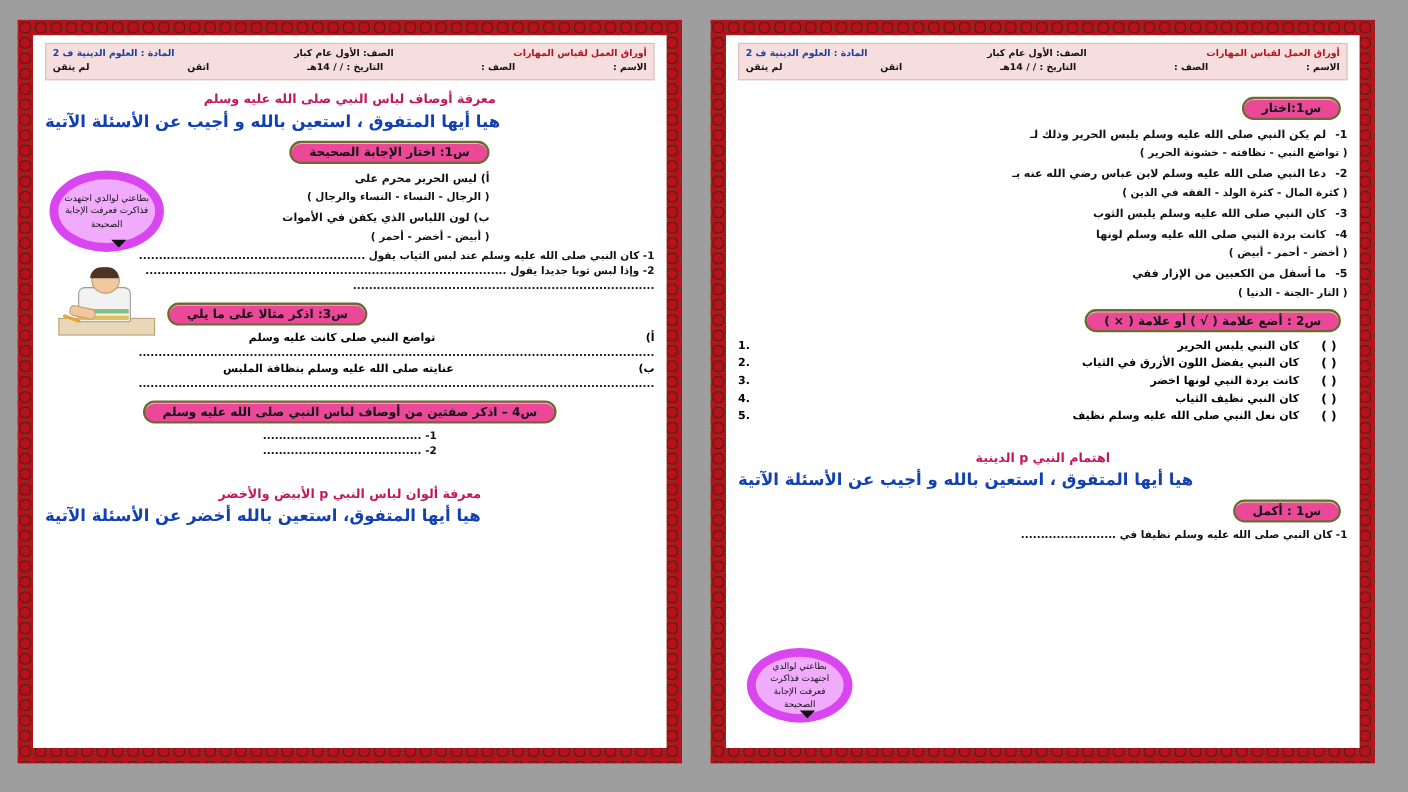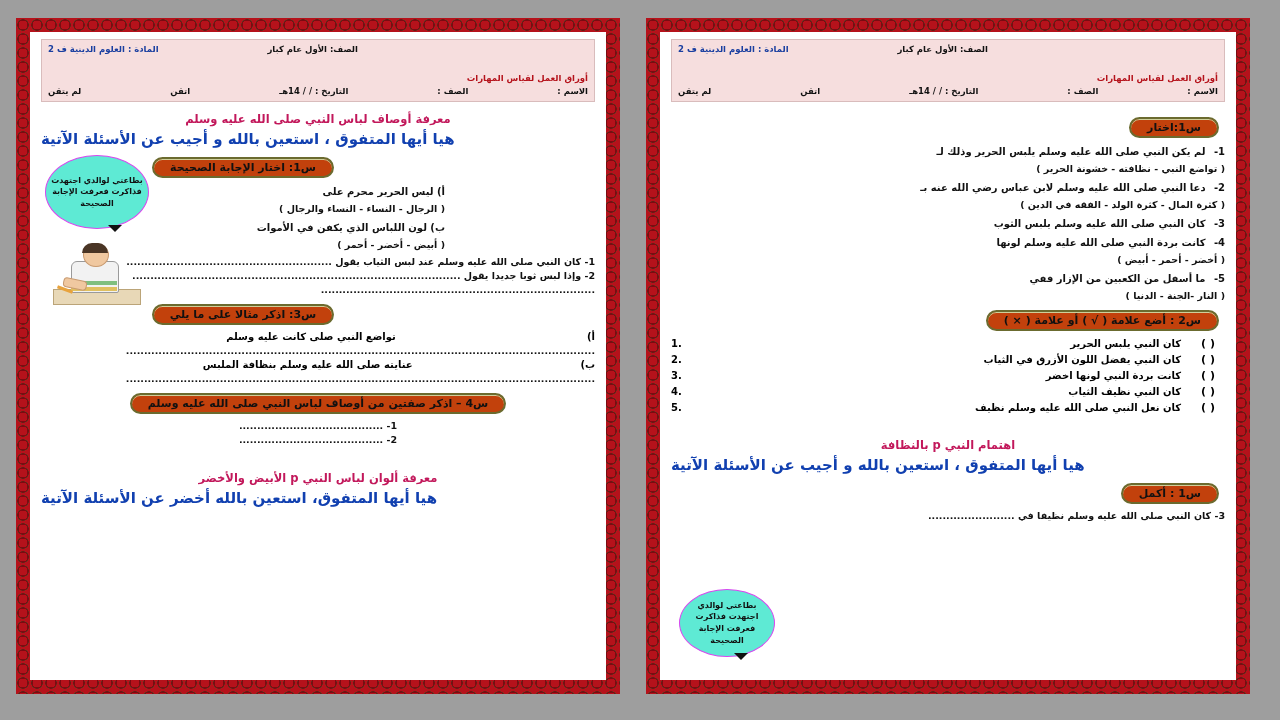--- a/index.html
+++ b/index.html
@@ -53,35 +53,35 @@
     border:1px solid #d9bcbc;
     font-size:8.5px;
     color:#111;
     padding:3px 6px;
     line-height:1.55;
     font-weight:bold;
     display:block;
   }
   .hdr .row{display:flex;justify-content:space-between;gap:6px;white-space:nowrap;}
   .hdr .cell{flex:0 0 auto;text-align:center;}
-  .hdr .red{color:#b5121b;margin-top:29px;}
+  .hdr .red{color:#b5121b;}
   .hdr .blue{color:#1a3fa0;}
 
   
   .title-pink{
     color:#c2185b;font-weight:bold;text-align:center;font-size:11.5px;margin:10px 0 4px;
   }
   .title-blue{
     color:#1140b0;font-weight:bold;text-align:left;font-size:15px;margin:2px 0 8px;
   }
 
   
   .qbox{
     display:inline-block;
-    background:#c2410c;
+    background:#ec4899;
     border:2px solid #6b6b2f;
     border-radius:14px;
     padding:2px 16px;
     font-size:11px;font-weight:bold;color:#111;
     box-shadow:0 1px 0 #cfcf9a inset;
   }
   .qbox-wrap{text-align:center;margin:8px 0 6px;}
   .qbox-wrap.right-al{text-align:right;padding-right:6px;}
 
   .item{
@@ -102,24 +102,24 @@
     font-size:10px;font-weight:bold;margin:3px 0;
   }
   .tf-row .paren{width:34px;text-align:center;font-size:11px;}
   .tf-row .txt{flex:1;text-align:right;}
   .tf-row .idx{width:16px;text-align:left;direction:ltr;}
 
   
   .bubble{
     position:absolute;
     width:104px;height:74px;
-    background:#5eead4;
-    border:1px solid #d946ef;
+    background:#f0abfc;
+    border:8px solid #d946ef;
     border-radius:50%;
-    font-size:8px;font-weight:bold;color:#111;
+    font-size:8px;font-weight:normal;color:#111;
     text-align:center;
     display:flex;align-items:center;justify-content:center;
     line-height:1.45;
     padding:4px;
     box-sizing:border-box;
   }
   .bubble::after{
     content:"";position:absolute;bottom:-11px;right:26px;
     width:0;height:0;border:7px solid transparent;border-top-color:#111;
   }
@@ -181,21 +181,21 @@
         <div class="body"></div>
         <div class="stripe"></div>
         <div class="stripe2"></div>
         <div class="head"></div>
         <div class="hair"></div>
         <div class="arm"></div>
         <div class="pencil"></div>
       </div>
 
       <div style="margin-right:150px;">
-        <div class="qbox-wrap" style="text-align:center;">
+        <div class="qbox-wrap" style="text-align:right;">
           <span class="qbox">س1: اختار الإجابة الصحيحة</span>
         </div>
         <div class="item">أ) ليس الحرير محرم على</div>
         <div class="choices">( الرجال  -  النساء  -  النساء والرجال )</div>
         <div class="item">ب) لون اللباس الذي يكفن في الأموات</div>
         <div class="choices">( أبيض  - أخضر  - أحمر )</div>
       </div>
 
       <div class="line-dots">1-     كان النبي صلى الله عليه وسلم عند لبس الثياب يقول .........................................................</div>
       <div class="line-dots">2-     وإذا لبس ثوبا جديدا يقول ...........................................................................................</div>
@@ -307,34 +307,34 @@
         <span class="paren">(      )</span>
         <span class="txt">كان النبي نظيف الثياب</span>
         <span class="idx">4.</span>
       </div>
       <div class="tf-row">
         <span class="paren">(      )</span>
         <span class="txt">كان نعل النبي صلى الله عليه وسلم  نظيف</span>
         <span class="idx">5.</span>
       </div>
 
-      <div class="title-pink" style="margin-top:24px;">اهتمام النبي p بالنظافة</div>
+      <div class="title-pink" style="margin-top:24px;">اهتمام النبي p الدينية</div>
       <div class="title-blue">هيا أيها المتفوق ، استعين بالله و أجيب عن الأسئلة الآتية</div>
 
       <div class="bubble" style="left:18px;top:556px;width:96px;height:68px;">
         <span>بطاعتي لوالدي
 اجتهدت فذاكرت
 فعرفت الإجابة
 الصحيحة</span>
       </div>
 
       <div class="qbox-wrap right-al">
         <span class="qbox">س1 : أكمل</span>
       </div>
-      <div class="line-dots" style="text-align:right;">3-    كان النبي صلى الله عليه وسلم نظيفا في ........................</div>
+      <div class="line-dots" style="text-align:right;">1-    كان النبي صلى الله عليه وسلم نظيفا في ........................</div>
     </div>
   </div>
 
   <div class="watermark">
     <div>Activate Windows</div>
     <div class="l2">Go to Settings to a</div>
   </div>
 
 </div>
 

